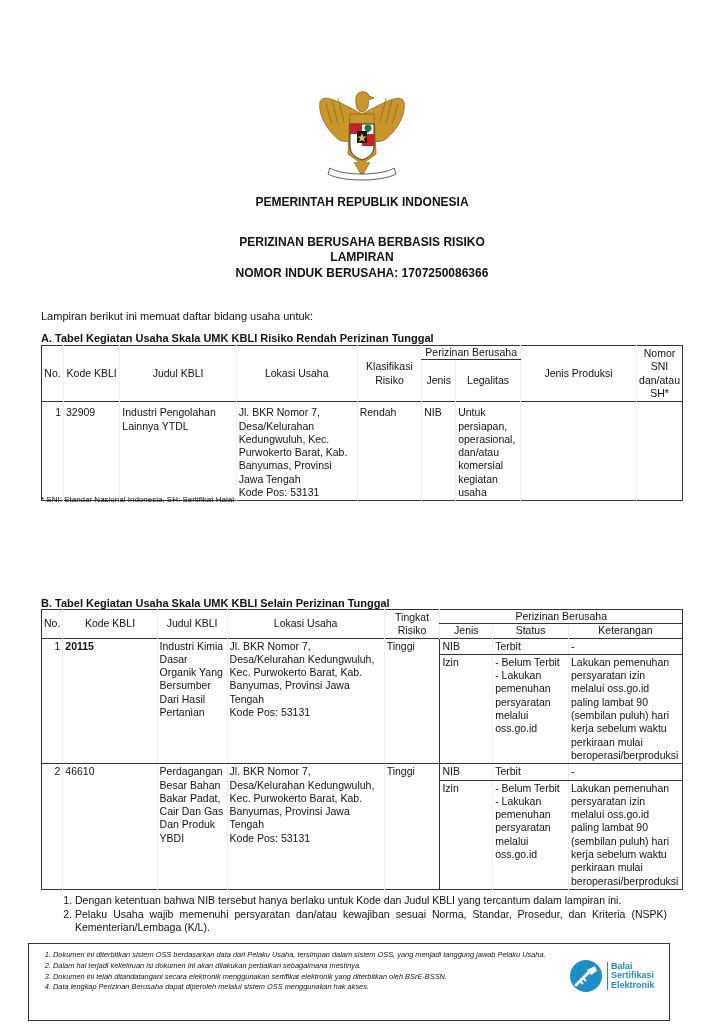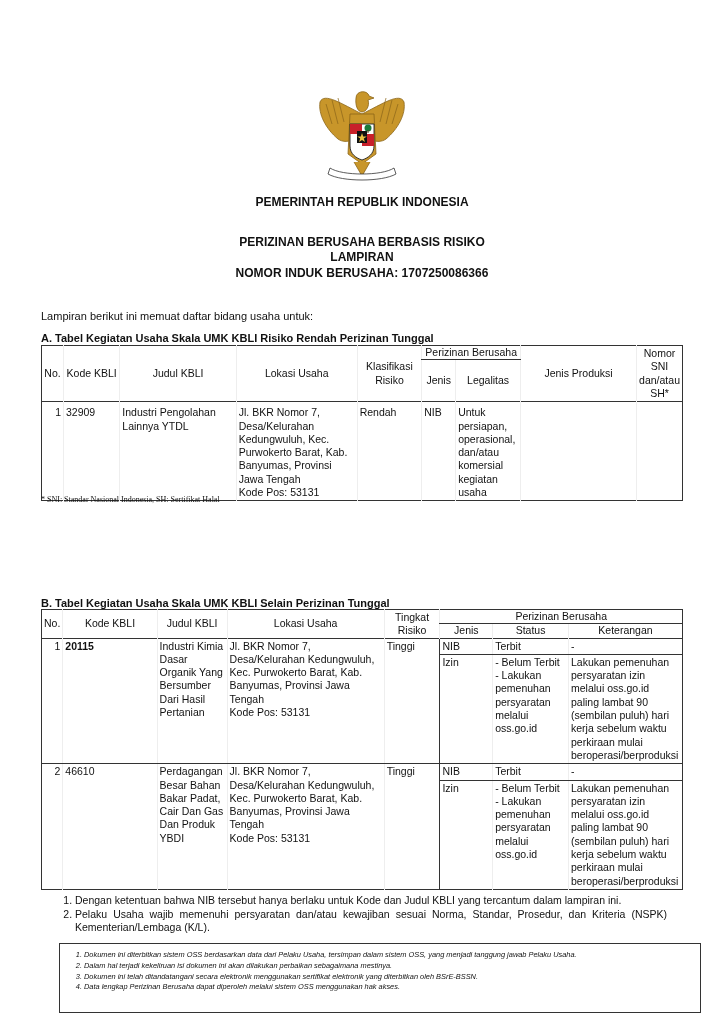--- a/index.html
+++ b/index.html
@@ -19,38 +19,38 @@
   td, th { font-weight: normal; vertical-align: top; padding: 1px 2px; }
 
   
   #tableA { left: 41px; top: 345px; width: 642px; border: 1.5px solid #333; }
   #tableA th { vertical-align: middle; text-align: center; border-left: 1px solid #eee; }
   #tableA thead tr.r2 th, #tableA thead tr.r1 th { border-bottom: none; }
   #tableA thead { border-bottom: 1.5px solid #333; }
   #tableA td { border-left: 1px solid #eee; padding-top: 4px; }
   #tableA th.ph { border-bottom: 1.5px solid #333 !important; padding: 0 2px; }
 
-  .footnote { position: absolute; left: 41px; top: 495px; font-size: 8px; font-family: Liberation Serif, serif; }
+  .footnote { position: absolute; left: 41px; top: 495px; font-size: 8px; }
 
   
   #tableB { left: 41px; top: 609px; width: 642px; border: 1.5px solid #333; }
   #tableB th { vertical-align: middle; text-align: center; border-left: 1px solid #eee; padding: 0 2px; }
   #tableB thead { border-bottom: 1.5px solid #333; }
   #tableB td { border-left: 1px solid #eee; }
   #tableB th.ph { border-bottom: 1px solid #333; }
   #tableB tr.nib td.perm { border-bottom: 1.5px solid #333; }
   #tableB tr.grpend td { border-bottom: 1.5px solid #333; }
   #tableB .kb { border-left: 1.5px solid #333 !important; }
 
   .notes { position: absolute; left: 41px; top: 878px; width: 642px; font-size: 10.5px; line-height: 13.5px; }
   .notes ol { margin: 16px; padding-left: 18px; }
   .notes li { text-align: justify; }
 
   .footer-box {
-    position: absolute; left: 59px; top: 943px; width: 642px; height: 70px;
+    position: absolute; left: 28px; top: 943px; width: 642px; height: 78px;
     border: 1px solid #333; box-sizing: border-box;
   }
   .footer-box ol {
     margin: 0; padding: 6px 0 0 24px; font-size: 7.4px; font-style: italic; line-height: 10.8px; width: 520px;
   }
   .bsre { position: absolute; left: 540px; top: 10px; width: 95px; height: 44px; display: flex; align-items: center; }
   .bsre-text { color: #1e8fc6; font-weight: bold; font-size: 9px; line-height: 9.5px; margin-left: 4px; border-left: 1px solid #1e8fc6; padding-left: 3px; }
 </style>
 </head>
 <body>
@@ -203,13 +203,26 @@
   </ol>
 </div>
 
 <div class="footer-box">
   <ol>
     <li>Dokumen ini diterbitkan sistem OSS berdasarkan data dari Pelaku Usaha, tersimpan dalam sistem OSS, yang menjadi tanggung jawab Pelaku Usaha.</li>
     <li>Dalam hal terjadi kekeliruan isi dokumen ini akan dilakukan perbaikan sebagaimana mestinya.</li>
     <li>Dokumen ini telah ditandatangani secara elektronik menggunakan sertifikat elektronik yang diterbitkan oleh BSrE-BSSN.</li>
     <li>Data lengkap Perizinan Berusaha dapat diperoleh melalui sistem OSS menggunakan hak akses.</li>
   </ol>
+  <div class="bsre">
+    <svg width="34" height="34" viewBox="0 0 34 34">
+      <circle cx="17" cy="17" r="16" fill="#1e8fc6"></circle>
+      <path d="M7 26 L20 13" stroke="#fff" stroke-width="3" stroke-linecap="round"></path>
+      <path d="M18 11 L26 7 L28 12 L22 16 Z" fill="#fff"></path>
+      <path d="M11 22 L14 25 M14 19 L17 22" stroke="#fff" stroke-width="2"></path>
+    </svg>
+    <div class="bsre-text">
+      <div>Balai</div>
+      <div>Sertifikasi</div>
+      <div>Elektronik</div>
+    </div>
+  </div>
 </div>
 
 </body></html>

